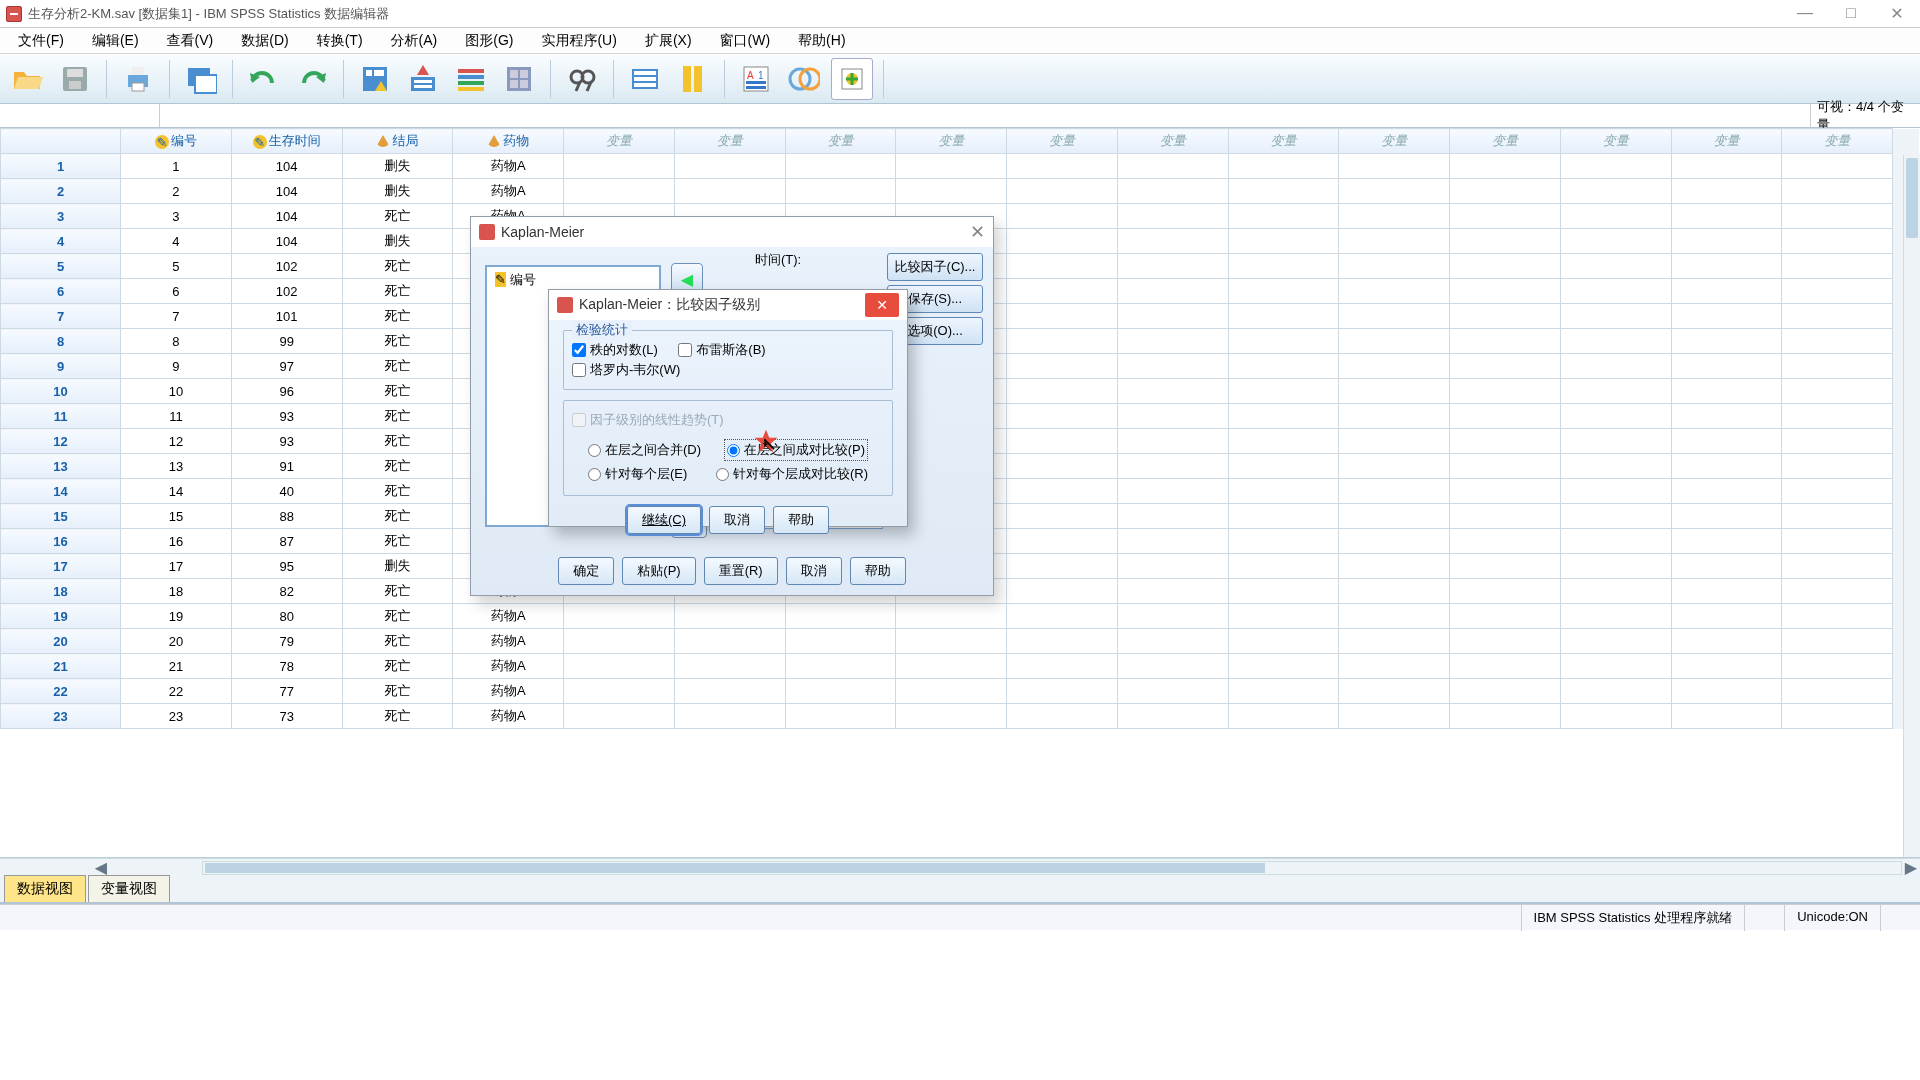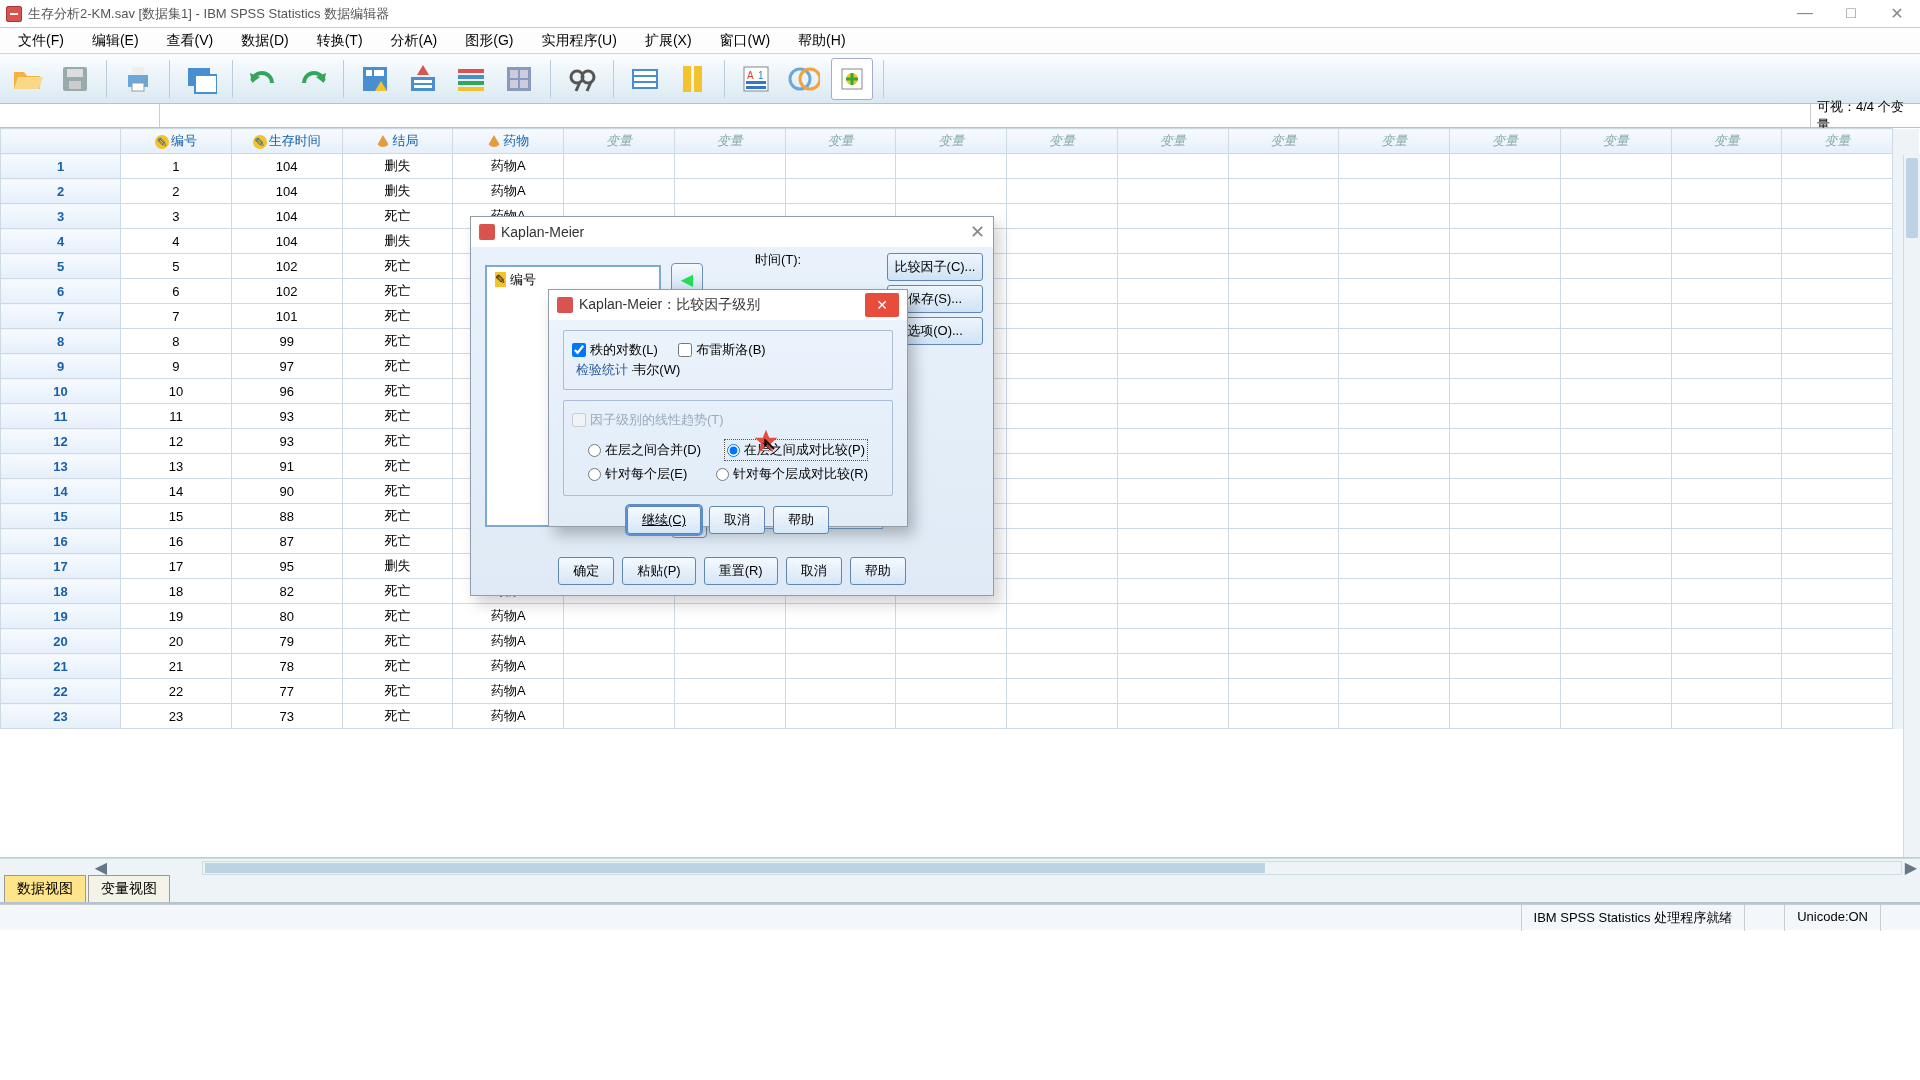--- a/index.html
+++ b/index.html
@@ -65,21 +65,21 @@
 .field-box { position: absolute; height: 26px; border: 1px solid #7da9d4; background: #fff; }
 .side-btn { position: absolute; right: 10px; height: 28px; width: 96px; border: 1px solid #5f87b2; border-radius: 3px; background: linear-gradient(#eef6ff,#cfe2f5); font-size: 13px; text-align:center; line-height:26px; }
 .bottom-btns { position: absolute; left: 0; right: 0; bottom: 10px; display: flex; justify-content: center; gap: 8px; }
 .btn { height: 28px; padding: 0 14px; border: 1px solid #5f87b2; border-radius: 3px; background: linear-gradient(#f4f9ff,#d6e7f6); font-size: 13px; }
 
 
 .dlg2 { position: absolute; left: 548px; top: 289px; width: 360px; height: 238px; background: #fff; border: 1px solid #939da8; box-shadow: 6px 8px 14px rgba(0,0,0,.25); z-index: 50; }
 .dlg2 .dlg-title .close-x2 { margin-left: auto; width: 34px; height: 24px; background: #e84c3d; color: #fff; display: flex; align-items: center; justify-content: center; border-radius: 2px; }
 .dlg2-body { background: linear-gradient(#ebf3fc,#e1ecf7); height: 206px; padding: 10px 14px; position: relative; }
 .fieldset { border: 1px solid #a8bed6; border-radius: 2px; padding: 10px 8px 8px; position: relative; margin-bottom: 10px; }
-.fieldset .legend { position: absolute; top: -10px; left: 8px; background: #e8f1fb; padding: 0 4px; font-size: 13px; color: #2a5a9a; margin-top: 40px; }
+.fieldset .legend { position: absolute; top: -10px; left: 8px; background: #e8f1fb; padding: 0 4px; font-size: 13px; color: #2a5a9a; }
 .chk { display: inline-flex; align-items: center; font-size: 13px; margin-right: 16px; }
 .chk input { margin-right: 4px; width: 14px; height: 14px; }
 .chk.disabled { color: #9ab; }
 .radiorow { display: flex; justify-content: space-between; margin: 4px 16px; }
 .rad { display: inline-flex; align-items: center; font-size: 13px; }
 .rad input { margin-right: 4px; }
 .rad.selected { border: 1px dotted #555; padding: 1px 2px; align-items: center; }
 .dlg2-btns { display: flex; justify-content: center; gap: 8px; margin-top: 8px; }
 .btn.focus { outline: 2px solid #5a8fd6; box-shadow: 0 0 0 2px #cfe4ff; text-decoration: underline; }
 
@@ -546,21 +546,21 @@
           <td></td>
           <td></td>
           <td></td>
           <td></td>
           <td></td>
           <td style="background:#eef3f8;border:none"></td>
         </tr>
         <tr>
           <td class="rowhead">14</td>
     <td>14</td>
-    <td>90</td>
+    <td>40</td>
     <td>死亡</td>
     <td>药物A</td>
           <td></td>
           <td></td>
           <td></td>
           <td></td>
           <td></td>
           <td></td>
           <td></td>
           <td></td>

